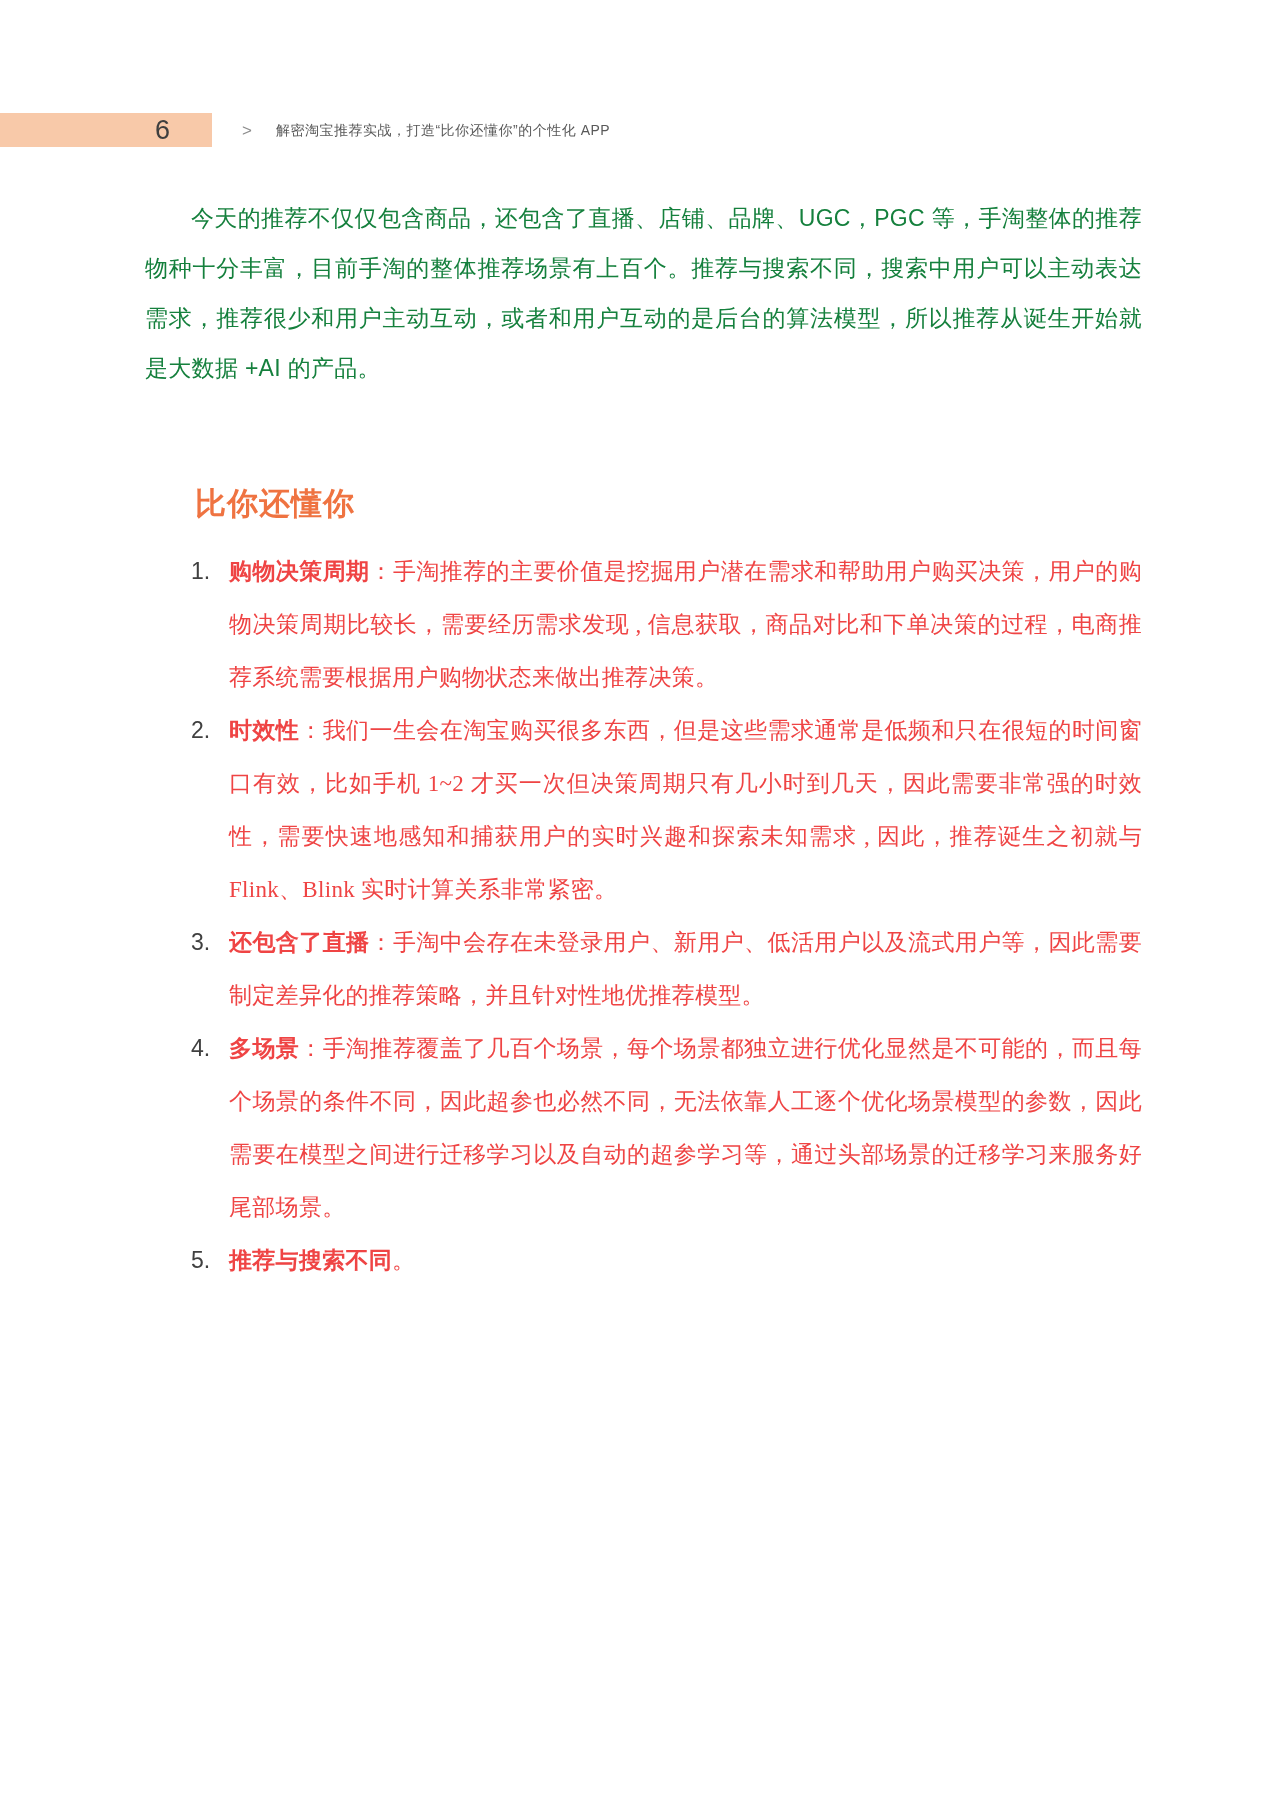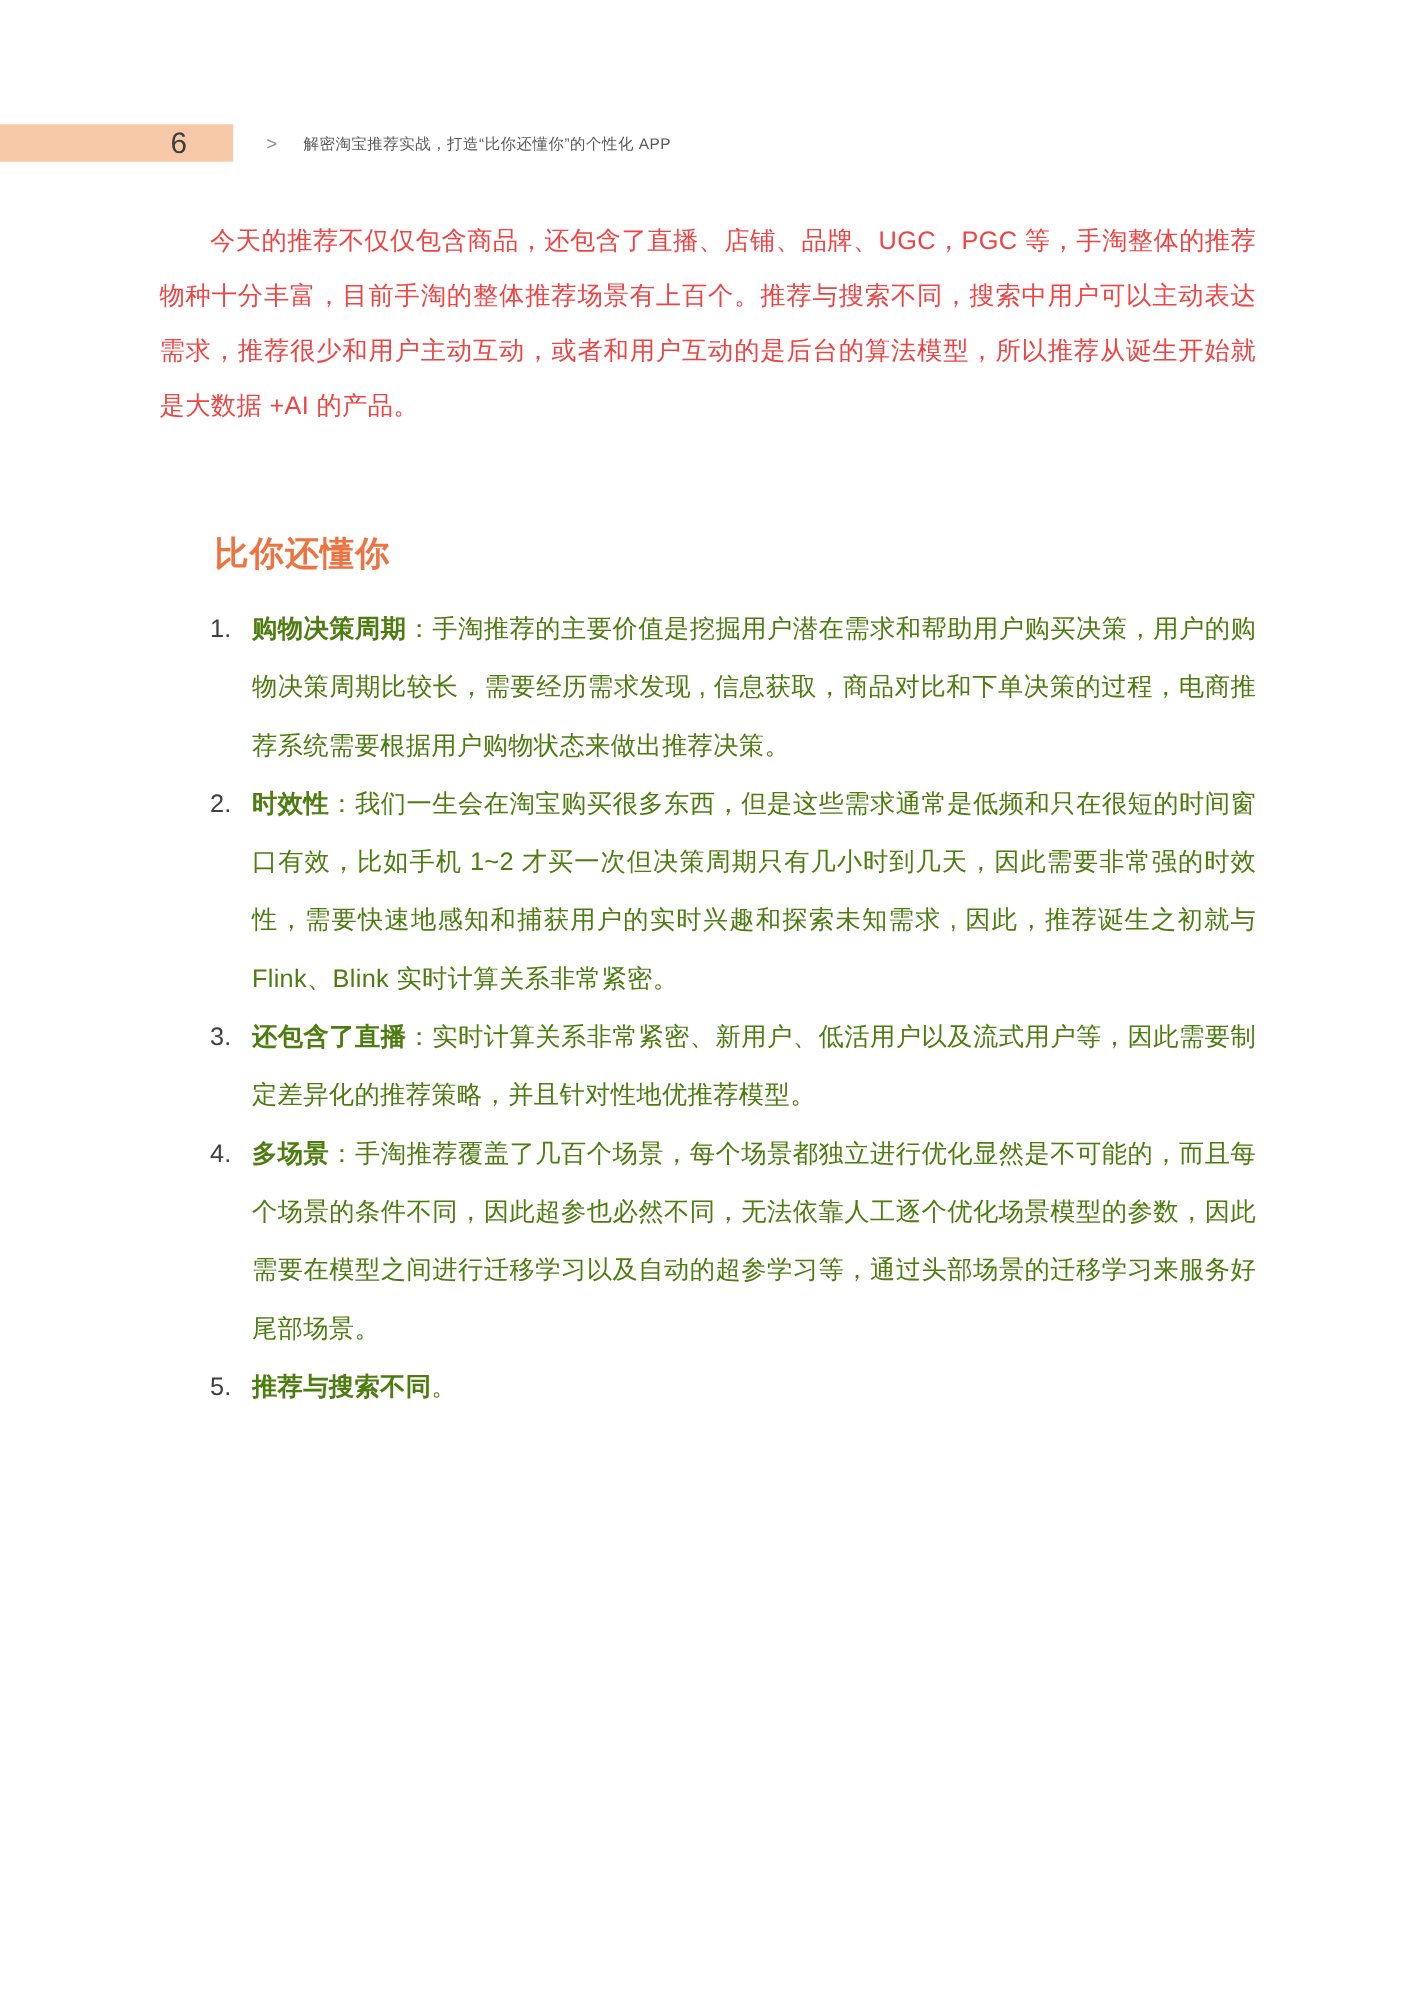--- a/index.html
+++ b/index.html
@@ -56,21 +56,21 @@
   
   .content {
     position: absolute;
     top: 147px;
     left: 145px;
     width: 997px;
   }
   .para {
     font-size: 23px;
     line-height: 50px;
-    color: #ef4444;
+    color: #15803d;
     text-align: justify;
     letter-spacing: 0.3px;
   }
   .indent { text-indent: 2em; }
   .intro { margin-top: 46px; }
 
   .section-heading {
     margin-top: 90px;
     margin-left: 50px;
     font-size: 31px;
@@ -92,23 +92,24 @@
   .li-num {
     flex: 0 0 38px;
     font-size: 23px;
     line-height: 53px;
     color: #404040;
   }
   .li-text {
     flex: 1 1 auto;
     font-size: 23px;
     line-height: 53px;
-    color: #4d7c0f;
+    color: #ef4444;
     text-align: justify;
     letter-spacing: 0.3px;
+    font-family: Liberation Serif, serif;
   }
   .term { font-weight: 700; }
 </style>
 </head>
 <body>
 
 <header class="page-header">
   <div class="page-band">
     <span class="page-num">6</span>
   </div>
@@ -130,21 +131,21 @@
       <p class="li-text"><span class="term">购物决策周期</span><span>：</span><span>手淘推荐的主要价值是挖掘用户潜在需求和帮助用户购买决策，用户的购物决策周期比较长，需要经历需求发现 , 信息获取，商品对比和下单决策的过程，电商推荐系统需要根据用户购物状态来做出推荐决策。</span></p>
     </div>
 
     <div class="li">
       <span class="li-num">2.</span>
       <p class="li-text"><span class="term">时效性</span><span>：</span><span>我们一生会在淘宝购买很多东西，但是这些需求通常是低频和只在很短的时间窗口有效，比如手机 1~2 才买一次但决策周期只有几小时到几天，因此需要非常强的时效性，需要快速地感知和捕获用户的实时兴趣和探索未知需求 , 因此，推荐诞生之初就与 Flink、Blink 实时计算关系非常紧密。</span></p>
     </div>
 
     <div class="li">
       <span class="li-num">3.</span>
-      <p class="li-text"><span class="term">还包含了直播</span><span>：</span><span>实时计算关系非常紧密、新用户、低活用户以及流式用户等，因此需要制定差异化的推荐策略，并且针对性地优推荐模型。</span></p>
+      <p class="li-text"><span class="term">还包含了直播</span><span>：</span><span>手淘中会存在未登录用户、新用户、低活用户以及流式用户等，因此需要制定差异化的推荐策略，并且针对性地优推荐模型。</span></p>
     </div>
 
     <div class="li">
       <span class="li-num">4.</span>
       <p class="li-text"><span class="term">多场景</span><span>：</span><span>手淘推荐覆盖了几百个场景，每个场景都独立进行优化显然是不可能的，而且每个场景的条件不同，因此超参也必然不同，无法依靠人工逐个优化场景模型的参数，因此需要在模型之间进行迁移学习以及自动的超参学习等，通过头部场景的迁移学习来服务好尾部场景。</span></p>
     </div>
 
     <div class="li">
       <span class="li-num">5.</span>
       <p class="li-text"><span class="term">推荐与搜索不同</span><span>。</span><span></span></p>

